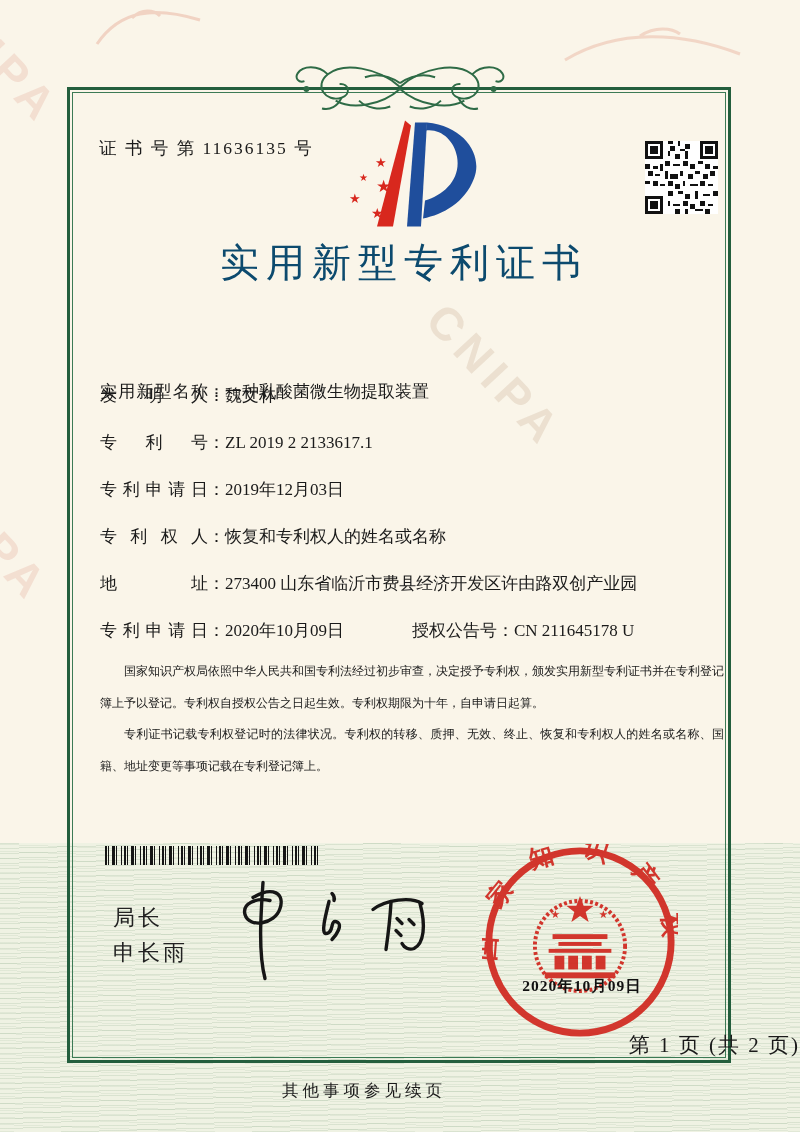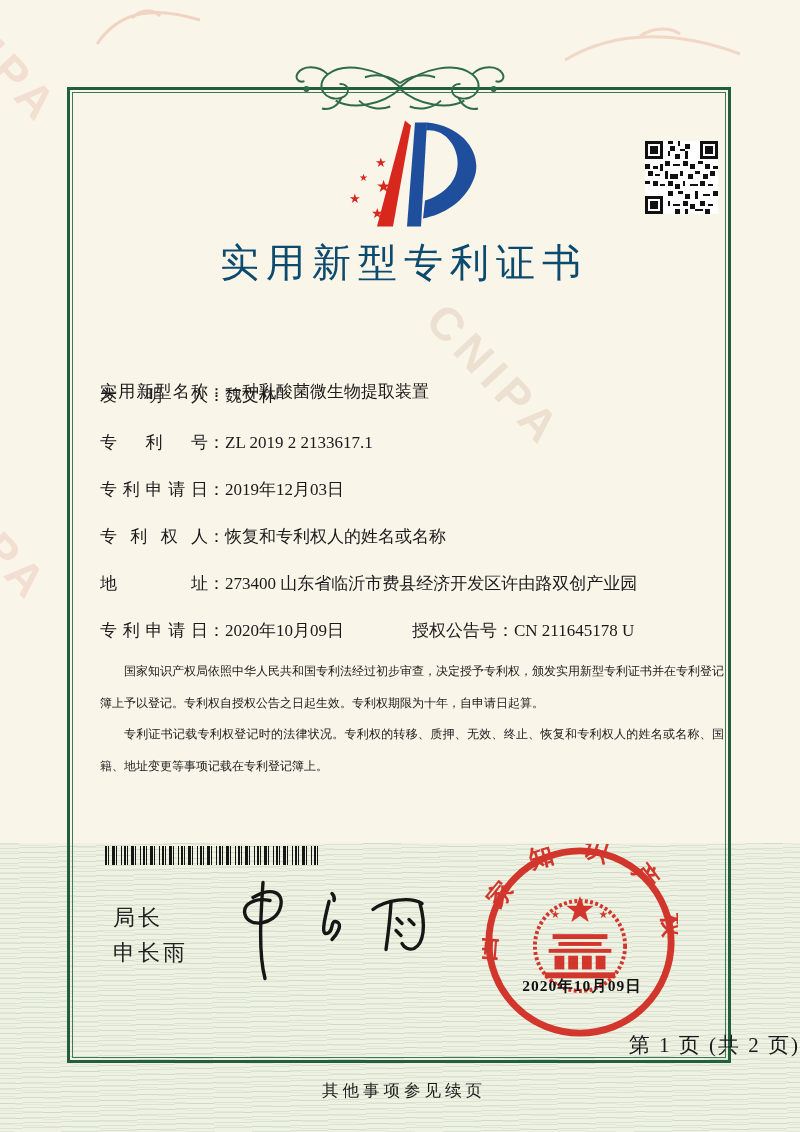--- a/index.html
+++ b/index.html
@@ -62,21 +62,21 @@
     font-family:"Liberation Sans","DejaVu Sans",sans-serif; color:#222;
   }
   .signer.t1{top:903px;} .signer.t2{top:938px;}
   .signature{position:absolute; left:225px; top:876px; width:210px; height:108px;}
   .seal{position:absolute; left:482px; top:844px; width:196px; height:196px;}
   .seal-date{
     position:absolute; left:492px; top:976px; width:180px; text-align:center;
     font-size:15.5px; letter-spacing:1px; color:#111; font-weight:bold;
   }
   .page-footer{position:absolute; left:0; top:1031px; width:800px; text-align:right; font-size:21px; letter-spacing:2px;}
-  .continuation{position:absolute; left:0; top:1080px; width:728px; text-align:center; font-size:16.5px; letter-spacing:4px;padding-left:40px;}
+  .continuation{position:absolute; left:0; top:1080px; width:728px; text-align:center; font-size:16.5px; letter-spacing:4px;}
   .deco{position:absolute; pointer-events:none;}
 </style>
 </head>
 <body>
 
 <div class="page">
 
   <div class="wm pink" style="left:-48px; top:-30px;">CNIPA</div>
   <div class="wm" style="left:455px; top:293px;">CNIPA</div>
   <div class="wm pink" style="left:-58px; top:448px;">CNIPA</div>
@@ -104,20 +104,21 @@
         <path d="M46,17 C36,7 20,8 15,16 C12,21 16,26 22,24"></path>
         <path d="M120,26 C108,18 96,16 84,20"></path>
         <path d="M78,44 C86,52 100,54 110,50"></path>
         <circle cx="24" cy="32" r="3" fill="#2e6b46" stroke="none"></circle>
         <path d="M60,41 C56,50 48,54 40,52"></path>
       </g>
       <use href="#halfScroll" transform="translate(240,0) scale(-1,1)"></use>
     </g>
   </svg>
 
+  <div class="cert-number">证 书 号 第 11636135 号</div>
 
   <svg class="logo" viewBox="0 0 150 115">
     <g font-family="DejaVu Sans, sans-serif" fill="#d8281e">
       <text x="44" y="50" font-size="13">★</text>
       <text x="28" y="64" font-size="10">★</text>
       <text x="45" y="75" font-size="17">★</text>
       <text x="18" y="86" font-size="13">★</text>
       <text x="40" y="101" font-size="14">★</text>
     </g>
     <polygon points="74,4 80,9 62,110 46,110" fill="#d8281e"></polygon>

